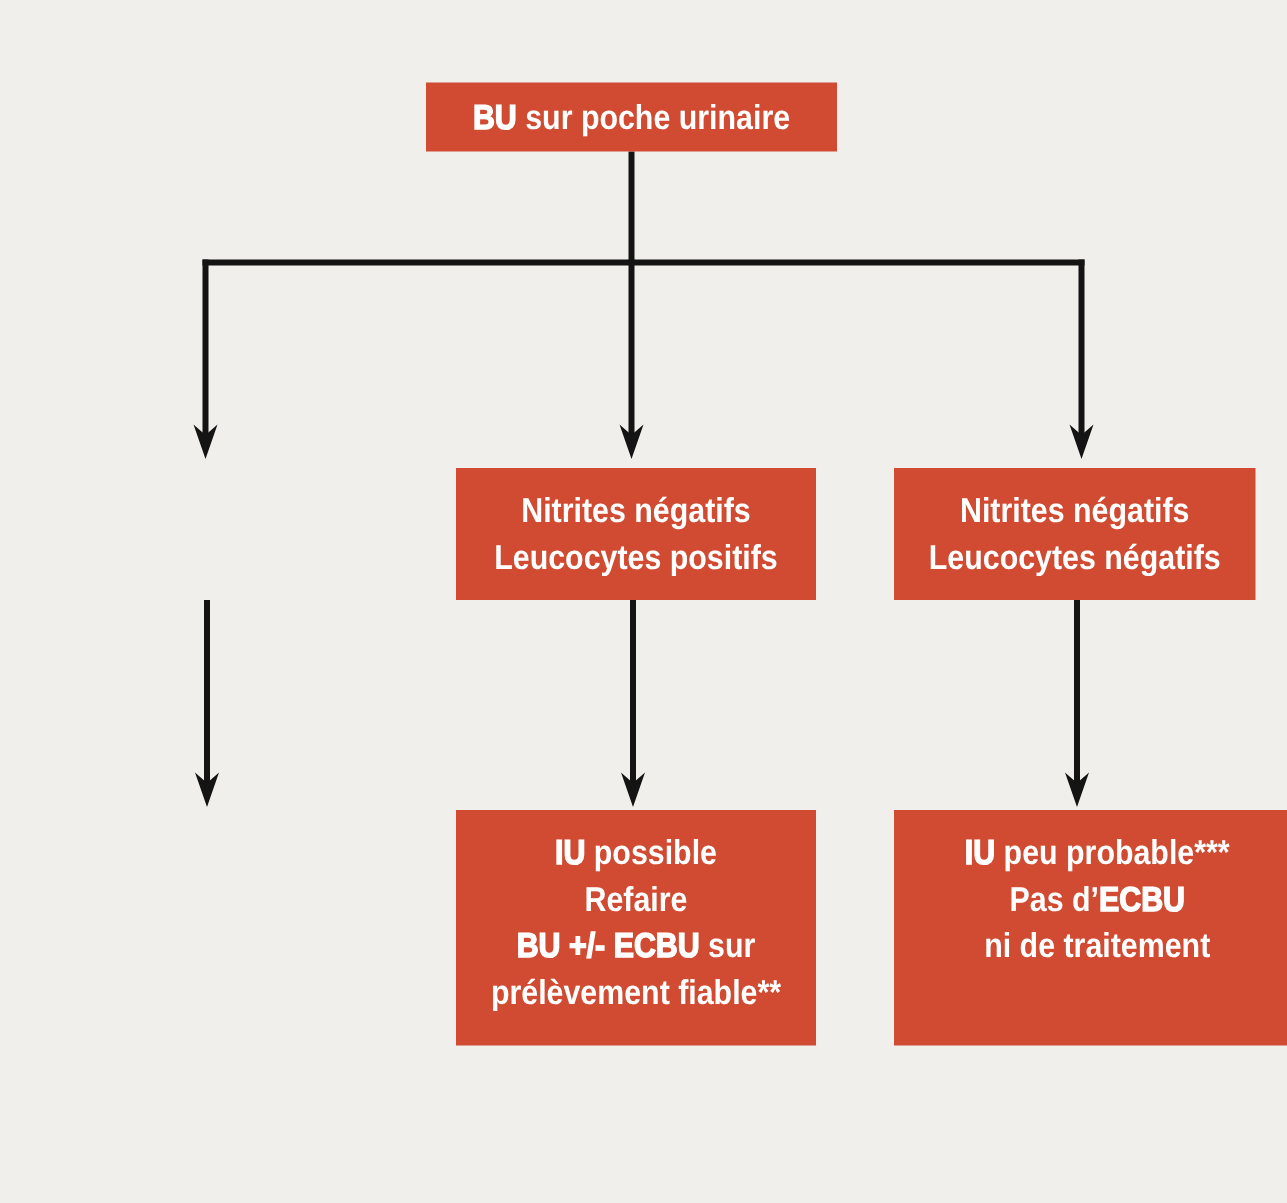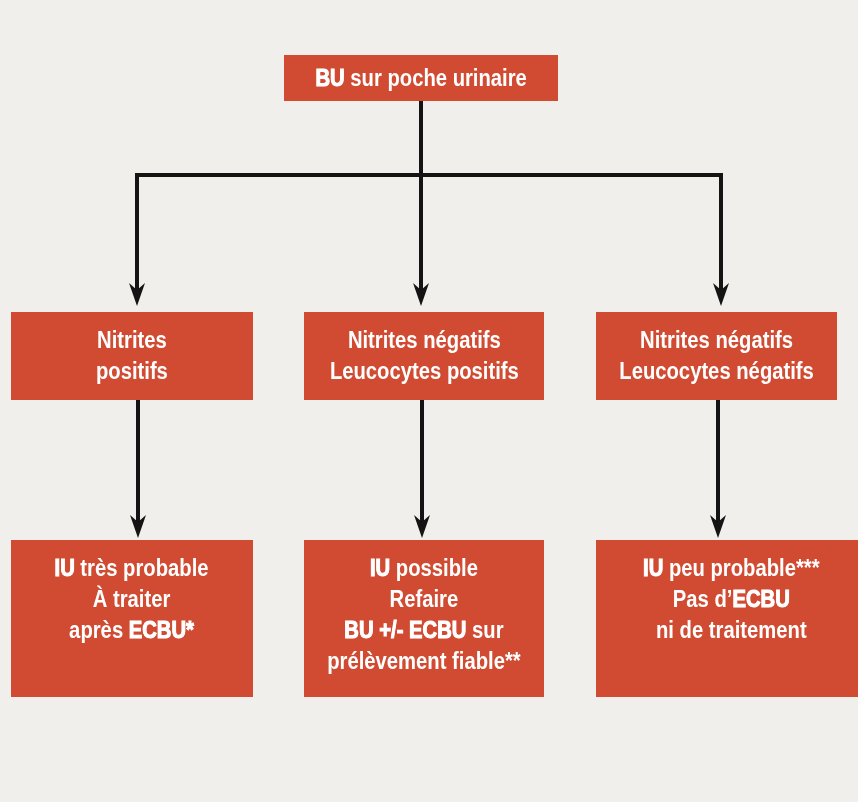--- a/index.html
+++ b/index.html
@@ -16,21 +16,21 @@
     font-family:"Liberation Sans","DejaVu Sans",sans-serif;
     overflow:hidden;
   }
   .connector{position:absolute;left:0;top:0;pointer-events:none;}
   .connector line{stroke:var(--arrow);stroke-width:4;}
   .connector path{fill:var(--arrow);stroke:none;}
   .node{
     position:absolute;
     background:var(--box);
     color:var(--text);
-    display:flex;flex-direction:column;align-items:center;
+    display:flex;flex-direction:column;
   }
   .node.v-center{justify-content:center;}
   .node.v-top{justify-content:flex-start;padding-top:13px;box-sizing:border-box;}
   .node .txt{
     display:flex;flex-direction:column;align-items:center;
     transform:scaleX(0.88);transform-origin:50% 0;
     font-weight:bold;font-size:23px;line-height:31px;
     text-align:center;
   }
   .txt .line{white-space:nowrap;}
@@ -69,48 +69,35 @@
     <line x1="718" y1="400" x2="718" y2="523"></line>
     <path d="M718,538 L710,515 L718,522 L726,515 Z"></path>
   </svg>
 
   <div id="n-root" class="node v-center">
     <div class="txt">
         <div class="line"><span class="heavy">BU</span><span> sur poche urinaire</span></div>
       </div>
   </div>
 
-  <div id="n-b1" class="node v-center">
-    <div class="txt">
-        <div class="line"><span>Nitrites</span></div>
-        <div class="line"><span>positifs</span></div>
-      </div>
-  </div>
 
   <div id="n-b2" class="node v-center">
     <div class="txt">
         <div class="line"><span>Nitrites négatifs</span></div>
         <div class="line"><span>Leucocytes positifs</span></div>
       </div>
   </div>
 
   <div id="n-b3" class="node v-center">
     <div class="txt">
         <div class="line"><span>Nitrites négatifs</span></div>
         <div class="line"><span>Leucocytes négatifs</span></div>
       </div>
   </div>
 
-  <div id="n-o1" class="node v-top">
-    <div class="txt">
-        <div class="line"><span class="heavy">IU</span><span> très probable</span></div>
-        <div class="line"><span>À traiter</span></div>
-        <div class="line"><span>après </span><span class="heavy">ECBU*</span></div>
-      </div>
-  </div>
 
   <div id="n-o2" class="node v-top">
     <div class="txt">
         <div class="line"><span class="heavy">IU</span><span> possible</span></div>
         <div class="line"><span>Refaire</span></div>
         <div class="line"><span class="heavy">BU +/- ECBU</span><span> sur</span></div>
         <div class="line"><span>prélèvement fiable**</span></div>
       </div>
   </div>
 

